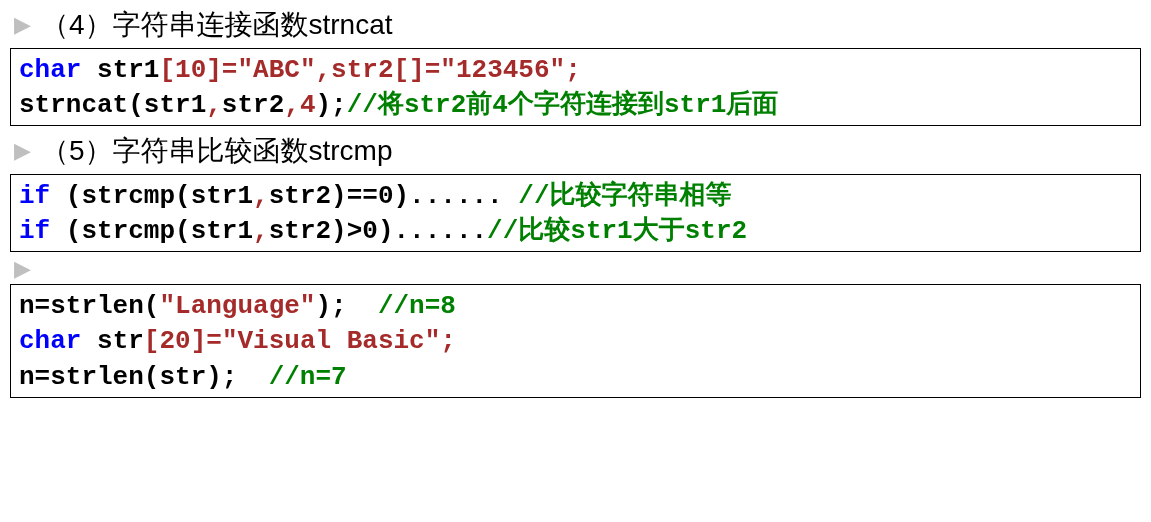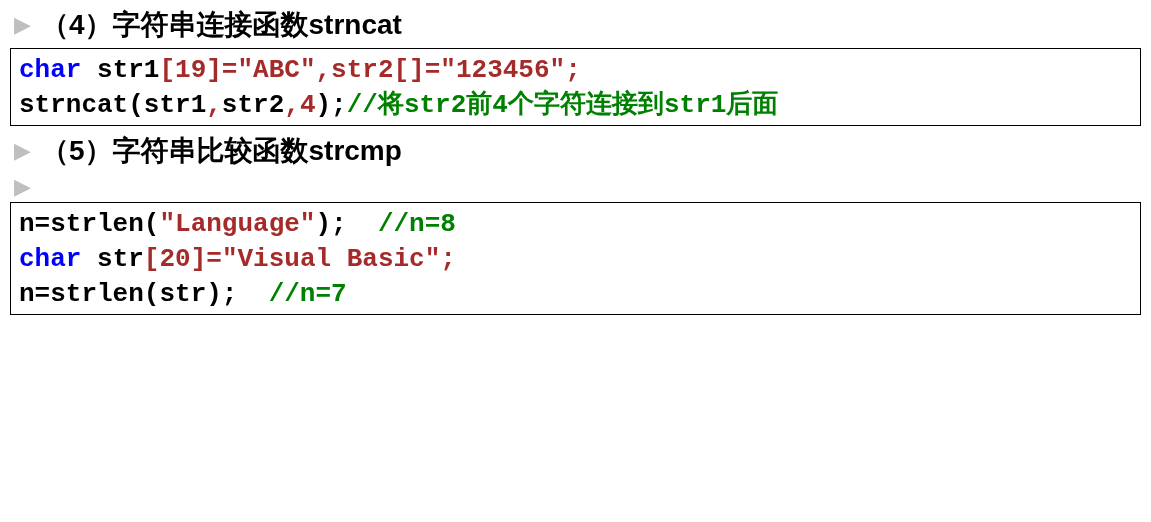--- a/index.html
+++ b/index.html
@@ -18,21 +18,21 @@
     color: #000;
     margin-bottom: 4px;
     padding-left: 4px;
   }
   .bullet {
     color: #bfbfbf;
     font-size: 22px;
     margin-right: 10px;
     line-height: 1;
   }
-  .heading-text { font-weight: 700; }
+  .heading-text { font-weight: 400; }
   .codebox {
     border: 1.5px solid #000;
     padding: 4px 8px 2px 8px;
     font-family: Consolas, "Courier New", monospace;
     font-size: 26px;
     font-weight: bold;
     line-height: 1.35;
     white-space: pre;
     color: #000;
   }
@@ -41,29 +41,31 @@
   .cm { color: #008000; font-family: Liberation Mono, monospace; }
 </style>
 </head>
 <body>
 
 <div class="section">
   <div class="heading">
     <span class="bullet">▶</span>
     <span class="heading-text">（4）字符串连接函数strncat</span>
   </div>
-  <div class="codebox"><span class="kw">char</span><span> str1</span><span class="br">[</span><span class="br">19</span><span class="br">]=</span><span class="br">"ABC"</span><span class="br">,str2</span><span class="br">[]=</span><span class="br">"123456"</span><span class="br">;</span>
+  <div class="codebox"><span class="kw">char</span><span> str1</span><span class="br">[</span><span class="br">10</span><span class="br">]=</span><span class="br">"ABC"</span><span class="br">,str2</span><span class="br">[]=</span><span class="br">"123456"</span><span class="br">;</span>
 <span>strncat(str1</span><span class="br">,</span><span>str2</span><span class="br">,</span><span class="br">4</span><span>);</span><span class="cm">//将str2前4个字符连接到str1后面</span></div>
 </div>
 
 <div class="section">
   <div class="heading">
     <span class="bullet">▶</span>
     <span class="heading-text">（5）字符串比较函数strcmp</span>
   </div>
+  <div class="codebox"><span class="kw">if</span><span> (strcmp(str1</span><span class="br">,</span><span>str2)==0)...... </span><span class="cm">//比较字符串相等</span>
+<span class="kw">if</span><span> (strcmp(str1</span><span class="br">,</span><span>str2)&gt;0)......</span><span class="cm">//比较str1大于str2</span></div>
 </div>
 
 <div class="section">
   <div class="heading">
     <span class="bullet">▶</span>
   </div>
   <div class="codebox"><span>n=strlen(</span><span class="br">"Language"</span><span>);  </span><span class="cm">//n=8</span>
 <span class="kw">char</span><span> str</span><span class="br">[</span><span class="br">20</span><span class="br">]=</span><span class="br">"Visual Basic"</span><span class="br">;</span>
 <span>n=strlen(str);  </span><span class="cm">//n=7</span></div>
 </div>

